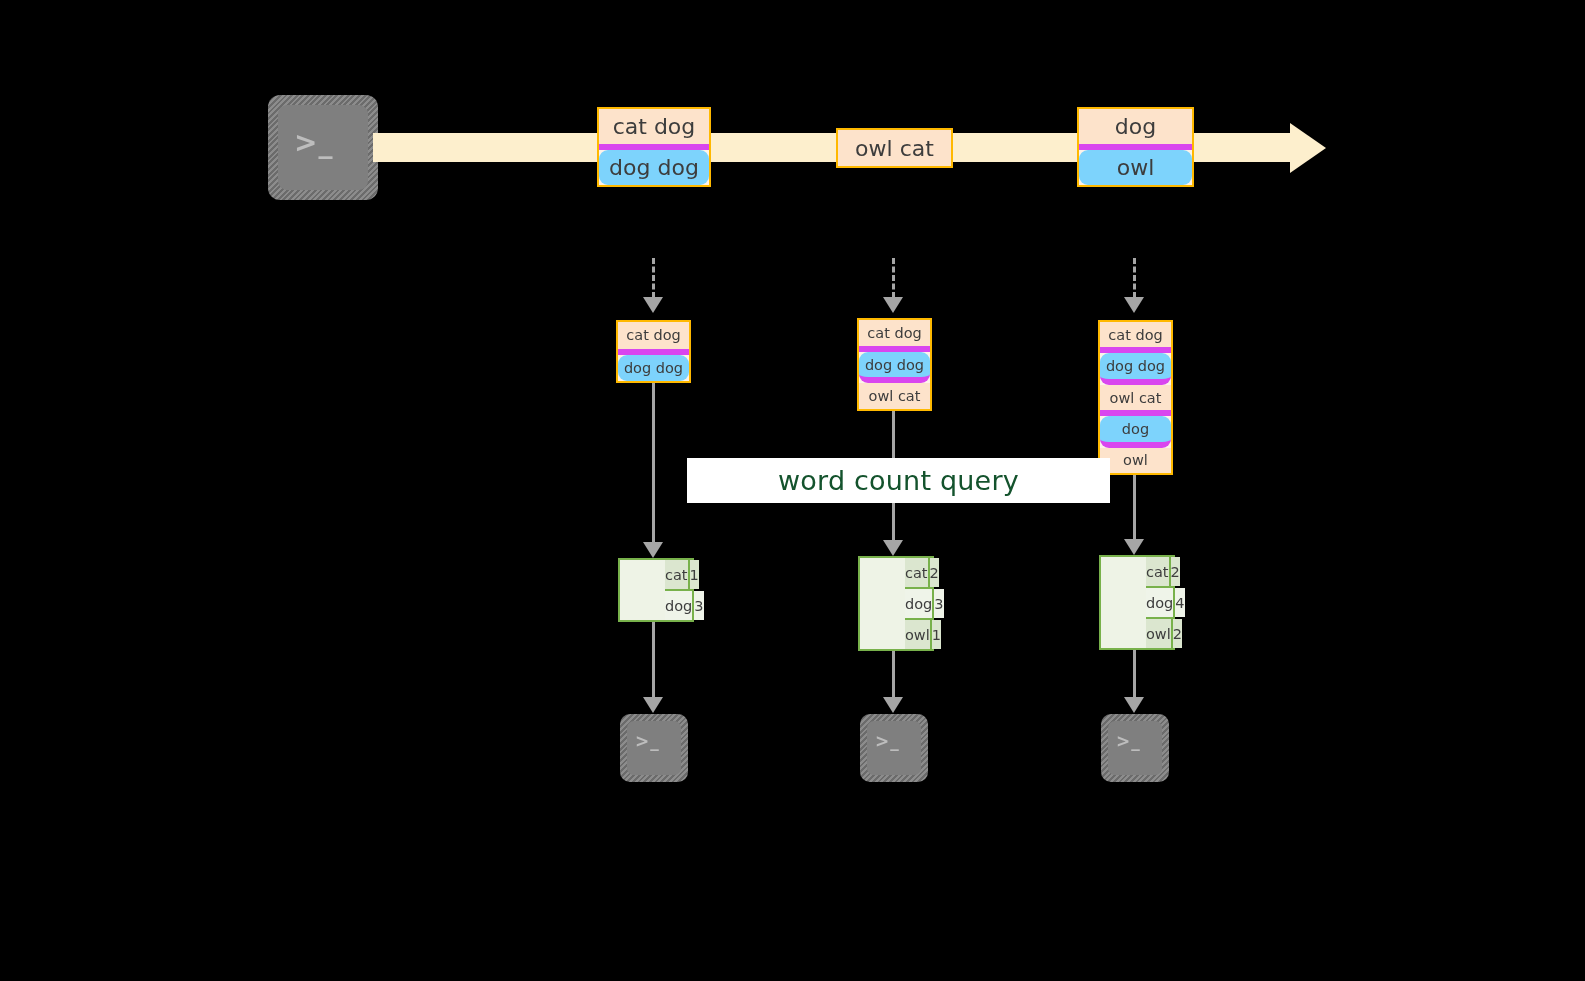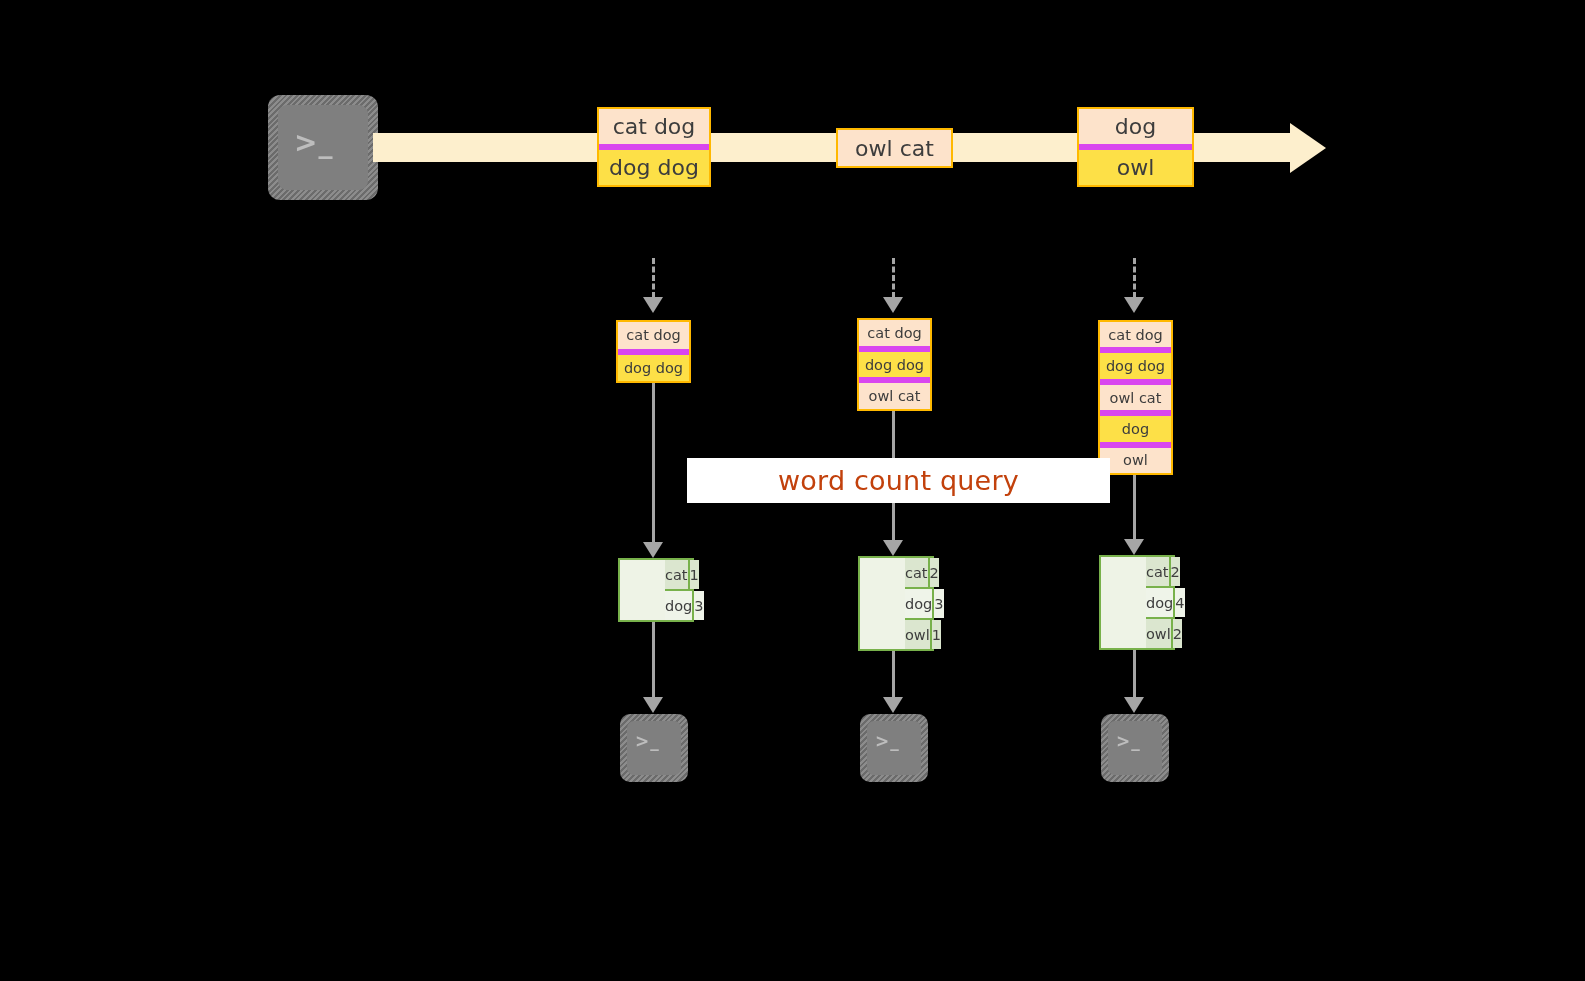--- a/index.html
+++ b/index.html
@@ -68,21 +68,21 @@
     flex: 1 1 auto;
     display: flex;
     align-items: center;
     justify-content: center;
     color: #3d3d3d;
     white-space: nowrap;
     border-bottom: 6px solid #d946ef;
   }
   .ebox .row:last-child { border-bottom: none; }
   .ebox .row.dark  { background: #fde3cb; }
-  .ebox .row.light { background: #fde047; }
+  .ebox .row.light { background: #7dd3fc; border-radius: 9px; }
 
   
   .ebox.big .row { font-size: 22px; }
   
   .ebox.small .row { font-size: 14.5px; }
 
   
   .gtable {
     position: absolute;
     box-sizing: border-box;
@@ -135,21 +135,21 @@
   
   .caption-band {
     position: absolute;
     background: #ffffff;
     display: flex;
     align-items: center;
     justify-content: center;
   }
   .caption-band span {
     font-size: 27px;
-    color: #c2410c;
+    color: #14532d;
     white-space: nowrap;
     letter-spacing: 0.2px;
   }
 </style>
 </head>
 <body>
 
 <div id="canvas">
 
   <div class="terminal" style="left:268px; top:95px; width:110px; height:105px;">

